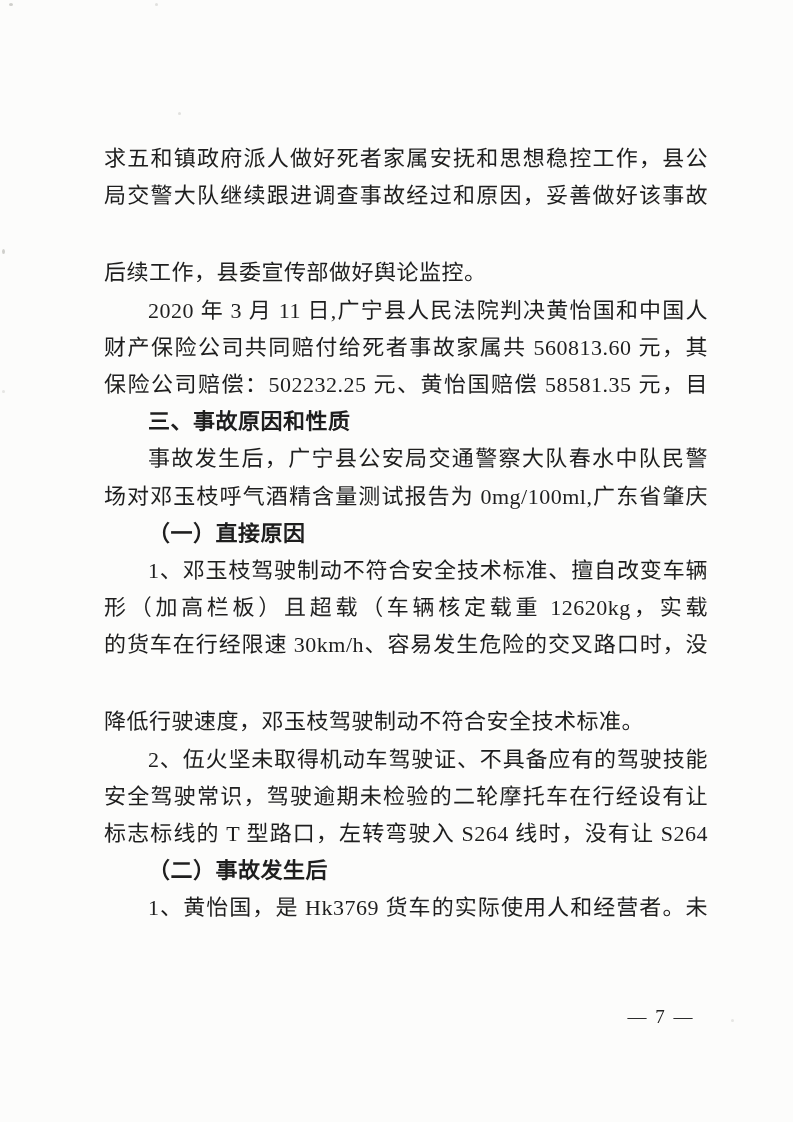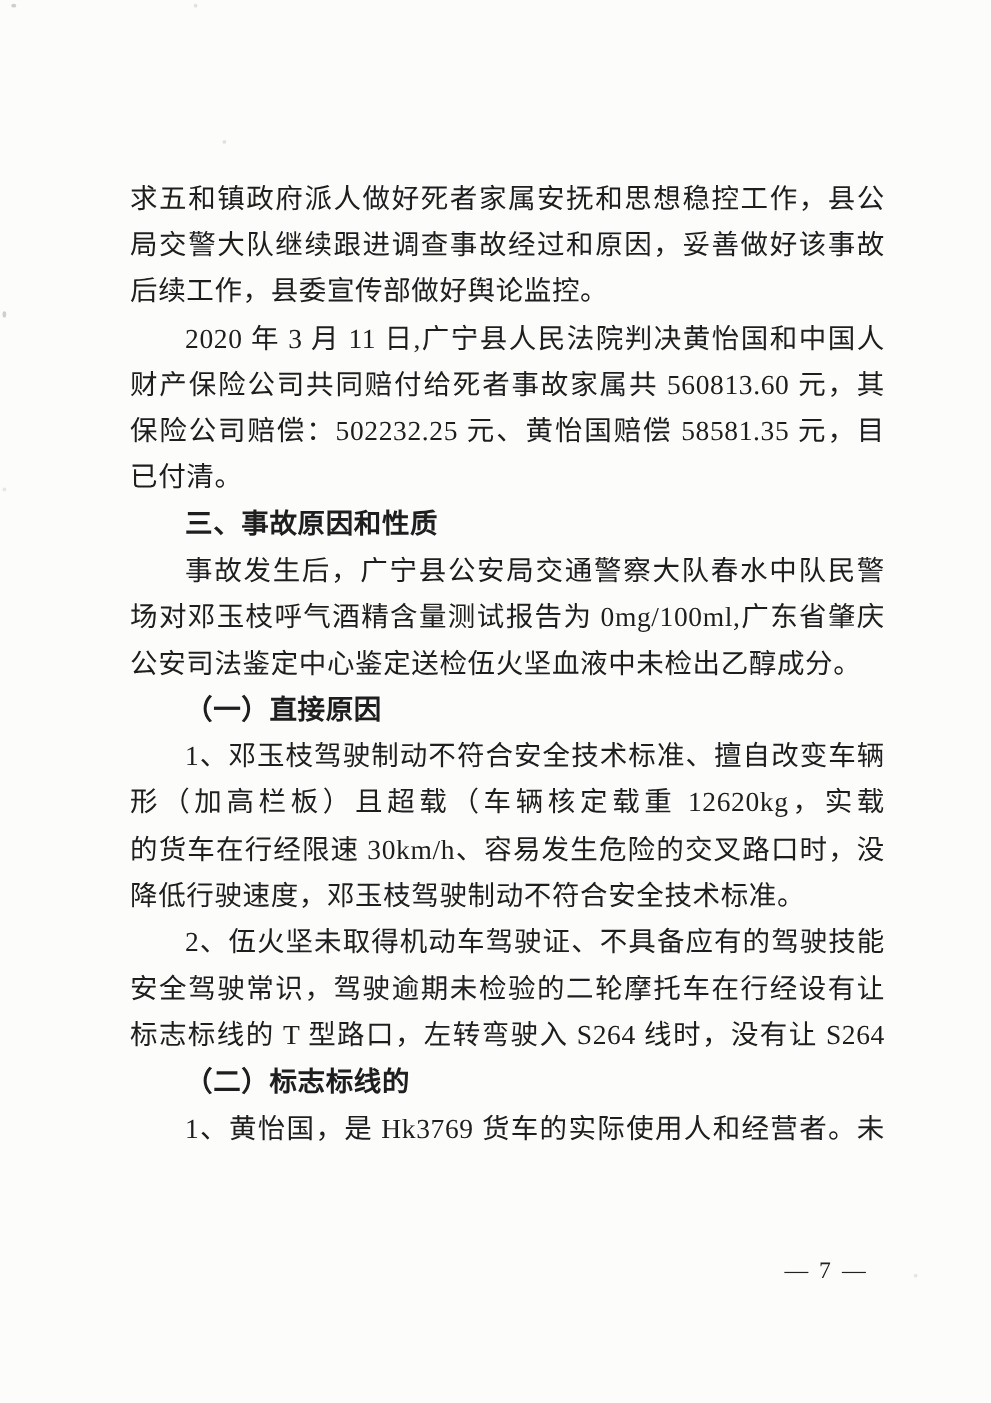--- a/index.html
+++ b/index.html
@@ -21,21 +21,21 @@
   }
   .line {
     font-size:22px;
     line-height:37.2px;
     height:37.2px;
     text-align:justify;
     text-align-last:justify;
     overflow:hidden;
     letter-spacing:0.5px;
   }
-  .line.end { text-align-last:left; }
+  .line.end { text-align-last:left;margin-top:40px; }
   .ind { text-indent:44px; }
   .heading {
     font-family:"Liberation Sans","DejaVu Sans",sans-serif;
     font-weight:700;
     font-size:22px;
     line-height:37.2px;
     height:37.2px;
     text-indent:44px;
     text-align:left;
     text-align-last:left;
@@ -81,47 +81,45 @@
     <div class="para">
       <div class="line">求五和镇政府派人做好死者家属安抚和思想稳控工作，县公安</div>
       <div class="line">局交警大队继续跟进调查事故经过和原因，妥善做好该事故的</div>
       <div class="line end">后续工作，县委宣传部做好舆论监控。</div>
     </div>
 
     <div class="para">
       <div class="line ind">2020 年 3 月 11 日,广宁县人民法院判决黄怡国和中国人民</div>
       <div class="line">财产保险公司共同赔付给死者事故家属共 560813.60 元，其中：</div>
       <div class="line">保险公司赔偿：502232.25 元、黄怡国赔偿 58581.35 元，目前</div>
-      <div class="line end">已付清。</div>
     </div>
 
     <div class="heading">三、事故原因和性质</div>
 
     <div class="para">
       <div class="line ind">事故发生后，广宁县公安局交通警察大队春水中队民警现</div>
       <div class="line">场对邓玉枝呼气酒精含量测试报告为 0mg/100ml,广东省肇庆市</div>
-      <div class="line end">公安司法鉴定中心鉴定送检伍火坚血液中未检出乙醇成分。</div>
     </div>
 
     <div class="heading">（一）直接原因</div>
 
     <div class="para">
       <div class="line ind">1、邓玉枝驾驶制动不符合安全技术标准、擅自改变车辆外</div>
       <div class="line">形（加高栏板）且超载（车辆核定载重 12620kg，实载 28210kg）</div>
       <div class="line">的货车在行经限速 30km/h、容易发生危险的交叉路口时，没有</div>
       <div class="line end">降低行驶速度，邓玉枝驾驶制动不符合安全技术标准。</div>
     </div>
 
     <div class="para">
       <div class="line ind">2、伍火坚未取得机动车驾驶证、不具备应有的驾驶技能和</div>
       <div class="line">安全驾驶常识，驾驶逾期未检验的二轮摩托车在行经设有让行</div>
       <div class="line">标志标线的 T 型路口，左转弯驶入 S264 线时，没有让 S264 线</div>
     </div>
 
-    <div class="heading">（二）标志标线的</div>
+    <div class="heading">（二）事故发生后</div>
 
     <div class="para">
       <div class="line ind">1、黄怡国，是 Hk3769 货车的实际使用人和经营者。未按</div>
     </div>
 
   </div>
 
   <div class="pageno">— 7 —</div>
 
 </div>

